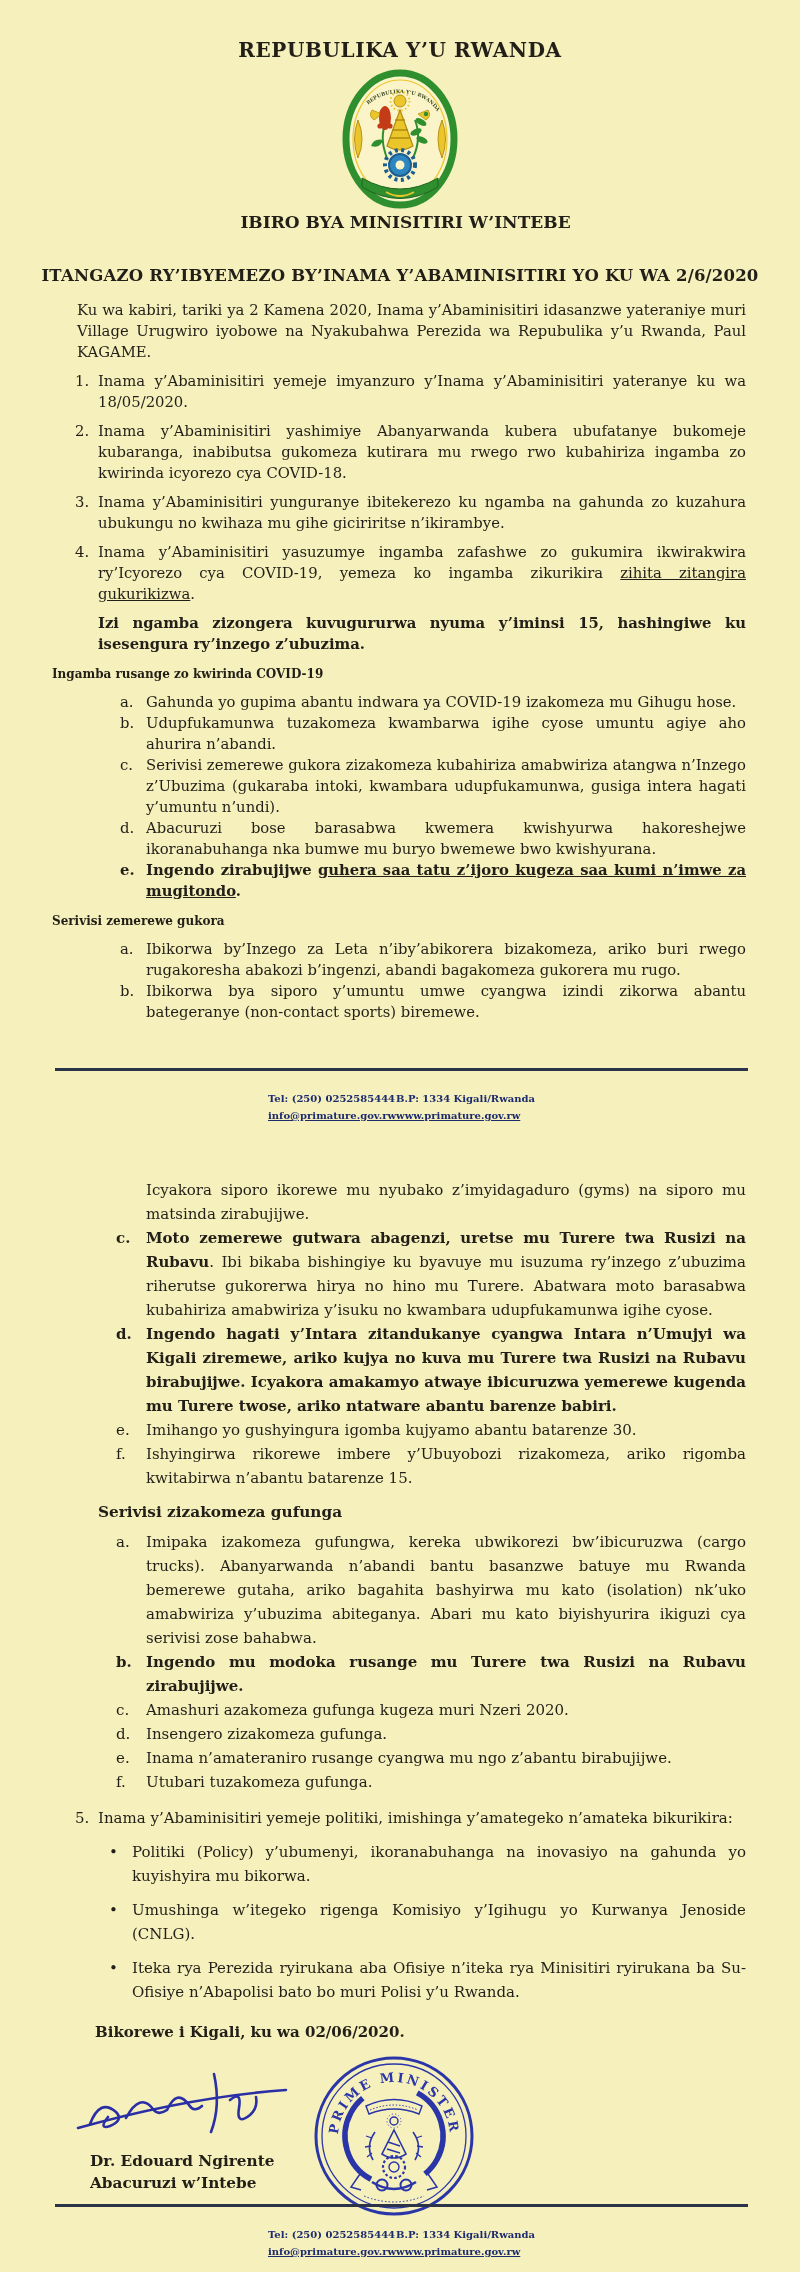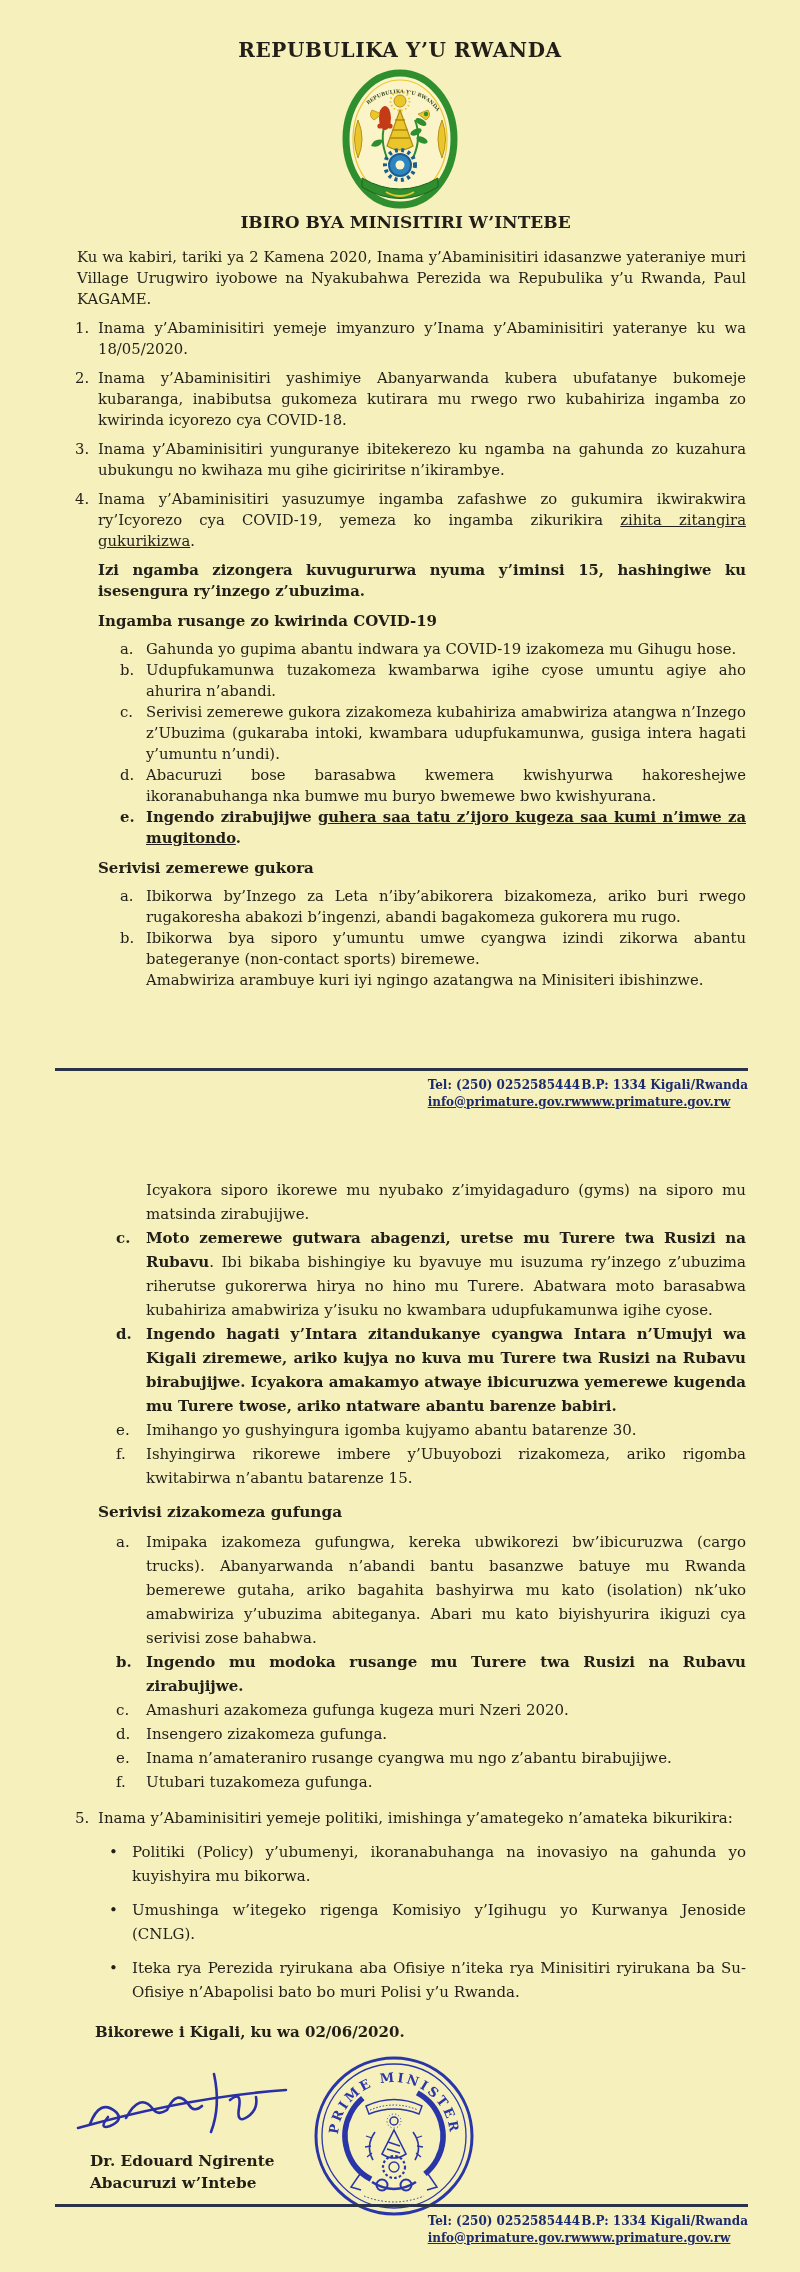--- a/index.html
+++ b/index.html
@@ -15,21 +15,21 @@
 
   .body1{font-size:14.8px;line-height:21px;}
   .body2{font-size:15px;line-height:24px;}
   p{margin:5px;}
 
   .intro{margin:14px 54px 0 77px;text-align:justify;}
   .ditem{display:flex;margin:8px 54px 0 75px;}
   .ditem .num{flex:0 0 23px;}
   .ditem .dtext{flex:1;text-align:justify;}
   .subnote{margin:8px 54px 0 98px;font-weight:bold;text-align:justify;}
-  .sheading{margin:10px 54px 4px 98px;font-weight:bold;font-size:15px;}
+  .sheading{margin:10px 54px 4px 52px;font-weight:bold;font-size:12px;}
   .llist{margin:6px 54px 0 120px;}
   .litem{display:flex;}
   .litem .letter{flex:0 0 26px;}
   .litem .ltext{flex:1;text-align:justify;}
   .lnote{margin:0 54px 0 146px;text-align:justify;}
   .u{text-decoration:underline;}
   .b{font-weight:bold;}
 
   .cont{margin:42px 54px 0 146px;text-align:justify;}
   .llist2{margin:0 54px 0 116px;}
@@ -41,22 +41,22 @@
   .bullets .btext{flex:1;text-align:justify;}
 
   .closing{margin:16px 54px 0 90px;}
   .place-date{font-weight:bold;}
   .sign-area{position:relative;height:160px;margin-top:8px;}
   .signature-svg{position:absolute;left:-18px;top:10px;}
   .stamp-svg{position:absolute;left:222px;top:2px;}
   .signer{position:absolute;left:0;top:98px;font-weight:bold;font-size:15.3px;line-height:22px;}
 
   .footer{position:absolute;left:55px;right:52px;top:1068px;border-top:3px solid #2b3348;
-          padding-top:6px;display:flex;justify-content:flex-end;
-          color:#1c2a6e;font-size:12px;font-weight:bold;line-height:17px;}
+          padding-top:19px;display:flex;justify-content:center;
+          color:#1c2a6e;font-size:10px;font-weight:bold;line-height:17px;}
   .flink{text-decoration:underline;}
 </style>
 </head>
 <body>
 
 <div class="doc">
 
   <div class="page" id="p1">
 
     <div class="republic">REPUBULIKA Y’U RWANDA</div>
@@ -96,20 +96,21 @@
       <circle cx="58" cy="97" r="15" fill="none" stroke="#1b5e8f" stroke-width="4" stroke-dasharray="3,3.5"></circle>
       <circle cx="58" cy="97" r="11" fill="#2e86c1" stroke="#1b5e8f" stroke-width="2"></circle>
       <circle cx="58" cy="97" r="4.5" fill="#faf4c8"></circle>
 
       <path d="M 20,110 Q 58,132 96,110 L 96,119 Q 58,142 20,119 Z" fill="#2f8f2f" stroke="#1e641e" stroke-width="1"></path>
       <path d="M 44,124 q 14,8 28,0" fill="none" stroke="#eac62a" stroke-width="2"></path>
     </svg>
 
     <div class="office">IBIRO BYA MINISITIRI W’INTEBE</div>
 
+    <div class="notice-title">ITANGAZO RY’IBYEMEZO BY’INAMA Y’ABAMINISITIRI YO KU WA 2/6/2020</div>
 
     <div class="body1">
       <p class="intro">Ku wa kabiri, tariki ya 2 Kamena 2020, Inama y’Abaminisitiri idasanzwe yateraniye muri Village Urugwiro iyobowe na Nyakubahwa Perezida wa Repubulika y’u Rwanda, Paul KAGAME.</p>
 
       <div class="ditem">
         <span class="num">1.</span>
         <span class="dtext">Inama y’Abaminisitiri yemeje imyanzuro y’Inama y’Abaminisitiri yateranye ku wa 18/05/2020.</span>
       </div>
       <div class="ditem">
         <span class="num">2.</span>
@@ -154,21 +155,20 @@
       <div class="llist">
         <div class="litem">
           <span class="letter">a.</span>
           <span class="ltext">Ibikorwa by’Inzego za Leta n’iby’abikorera bizakomeza, ariko buri rwego rugakoresha abakozi b’ingenzi, abandi bagakomeza gukorera mu rugo.</span>
         </div>
         <div class="litem">
           <span class="letter">b.</span>
           <span class="ltext">Ibikorwa bya siporo y’umuntu umwe cyangwa izindi zikorwa abantu bategeranye (non-contact sports) biremewe.</span>
         </div>
       </div>
-      <p class="lnote">Amabwiriza arambuye kuri iyi ngingo azatangwa na Minisiteri ibishinzwe.</p>
     </div>
 
     <div class="footer">
       <div class="fcol">
         <div>Tel: (250) 0252585444</div>
         <div class="flink">info@primature.gov.rw</div>
       </div>
       <div class="fcol">
         <div>B.P: 1334 Kigali/Rwanda</div>
         <div class="flink">www.primature.gov.rw</div>

